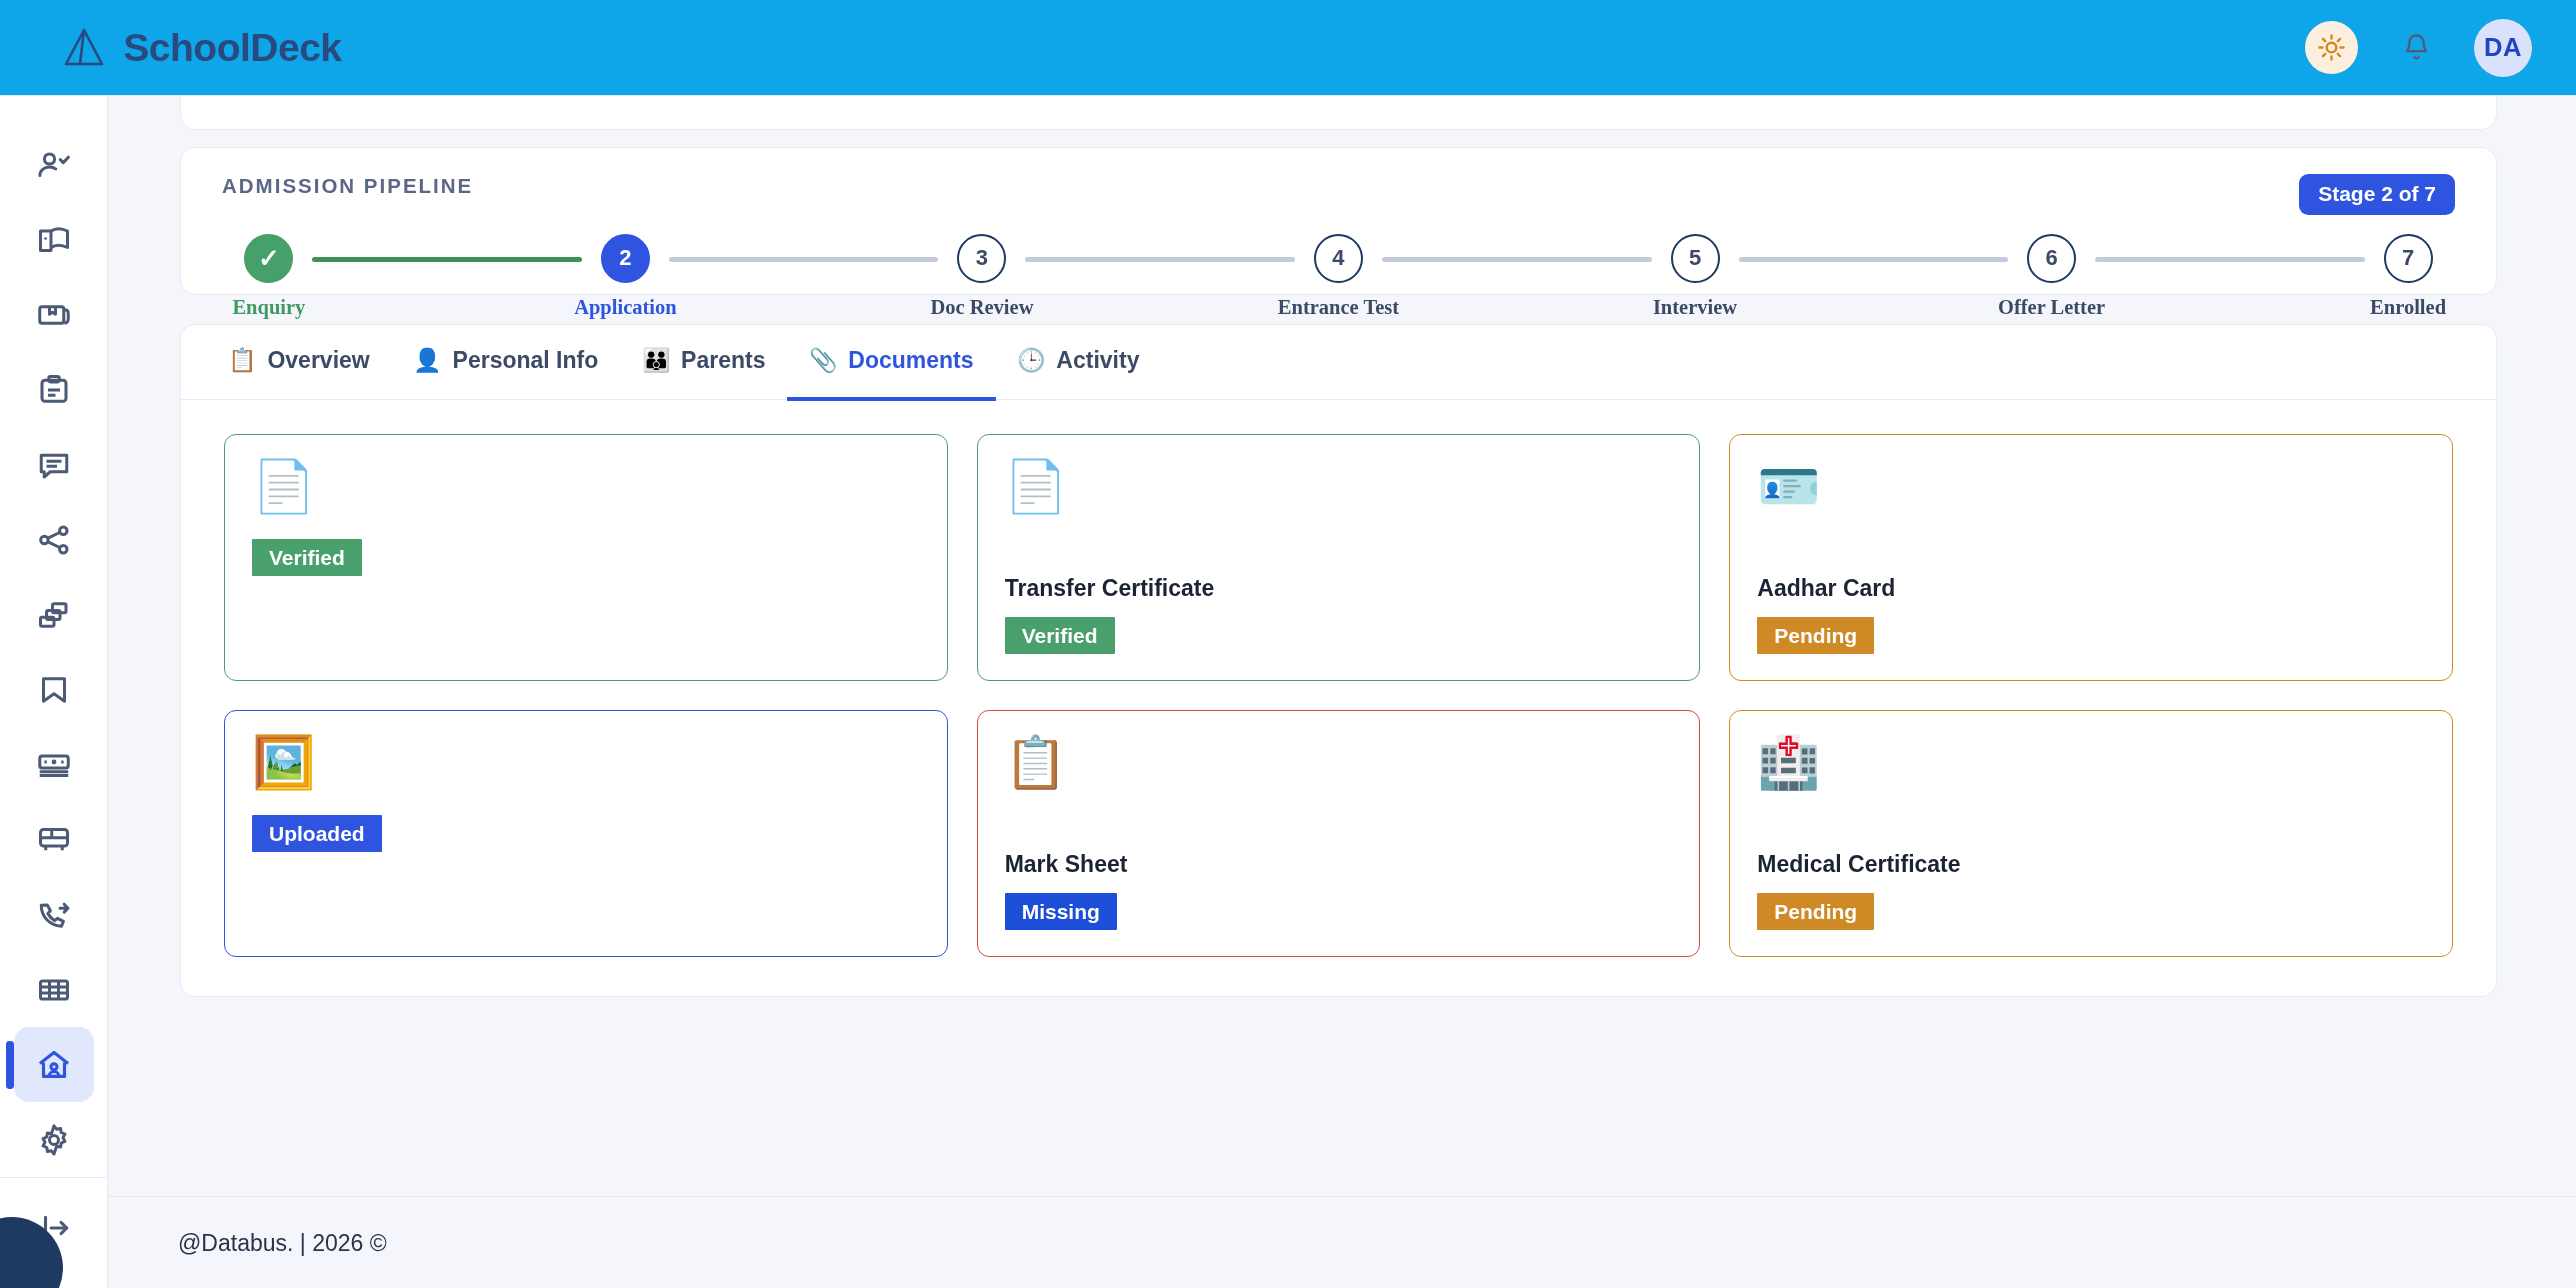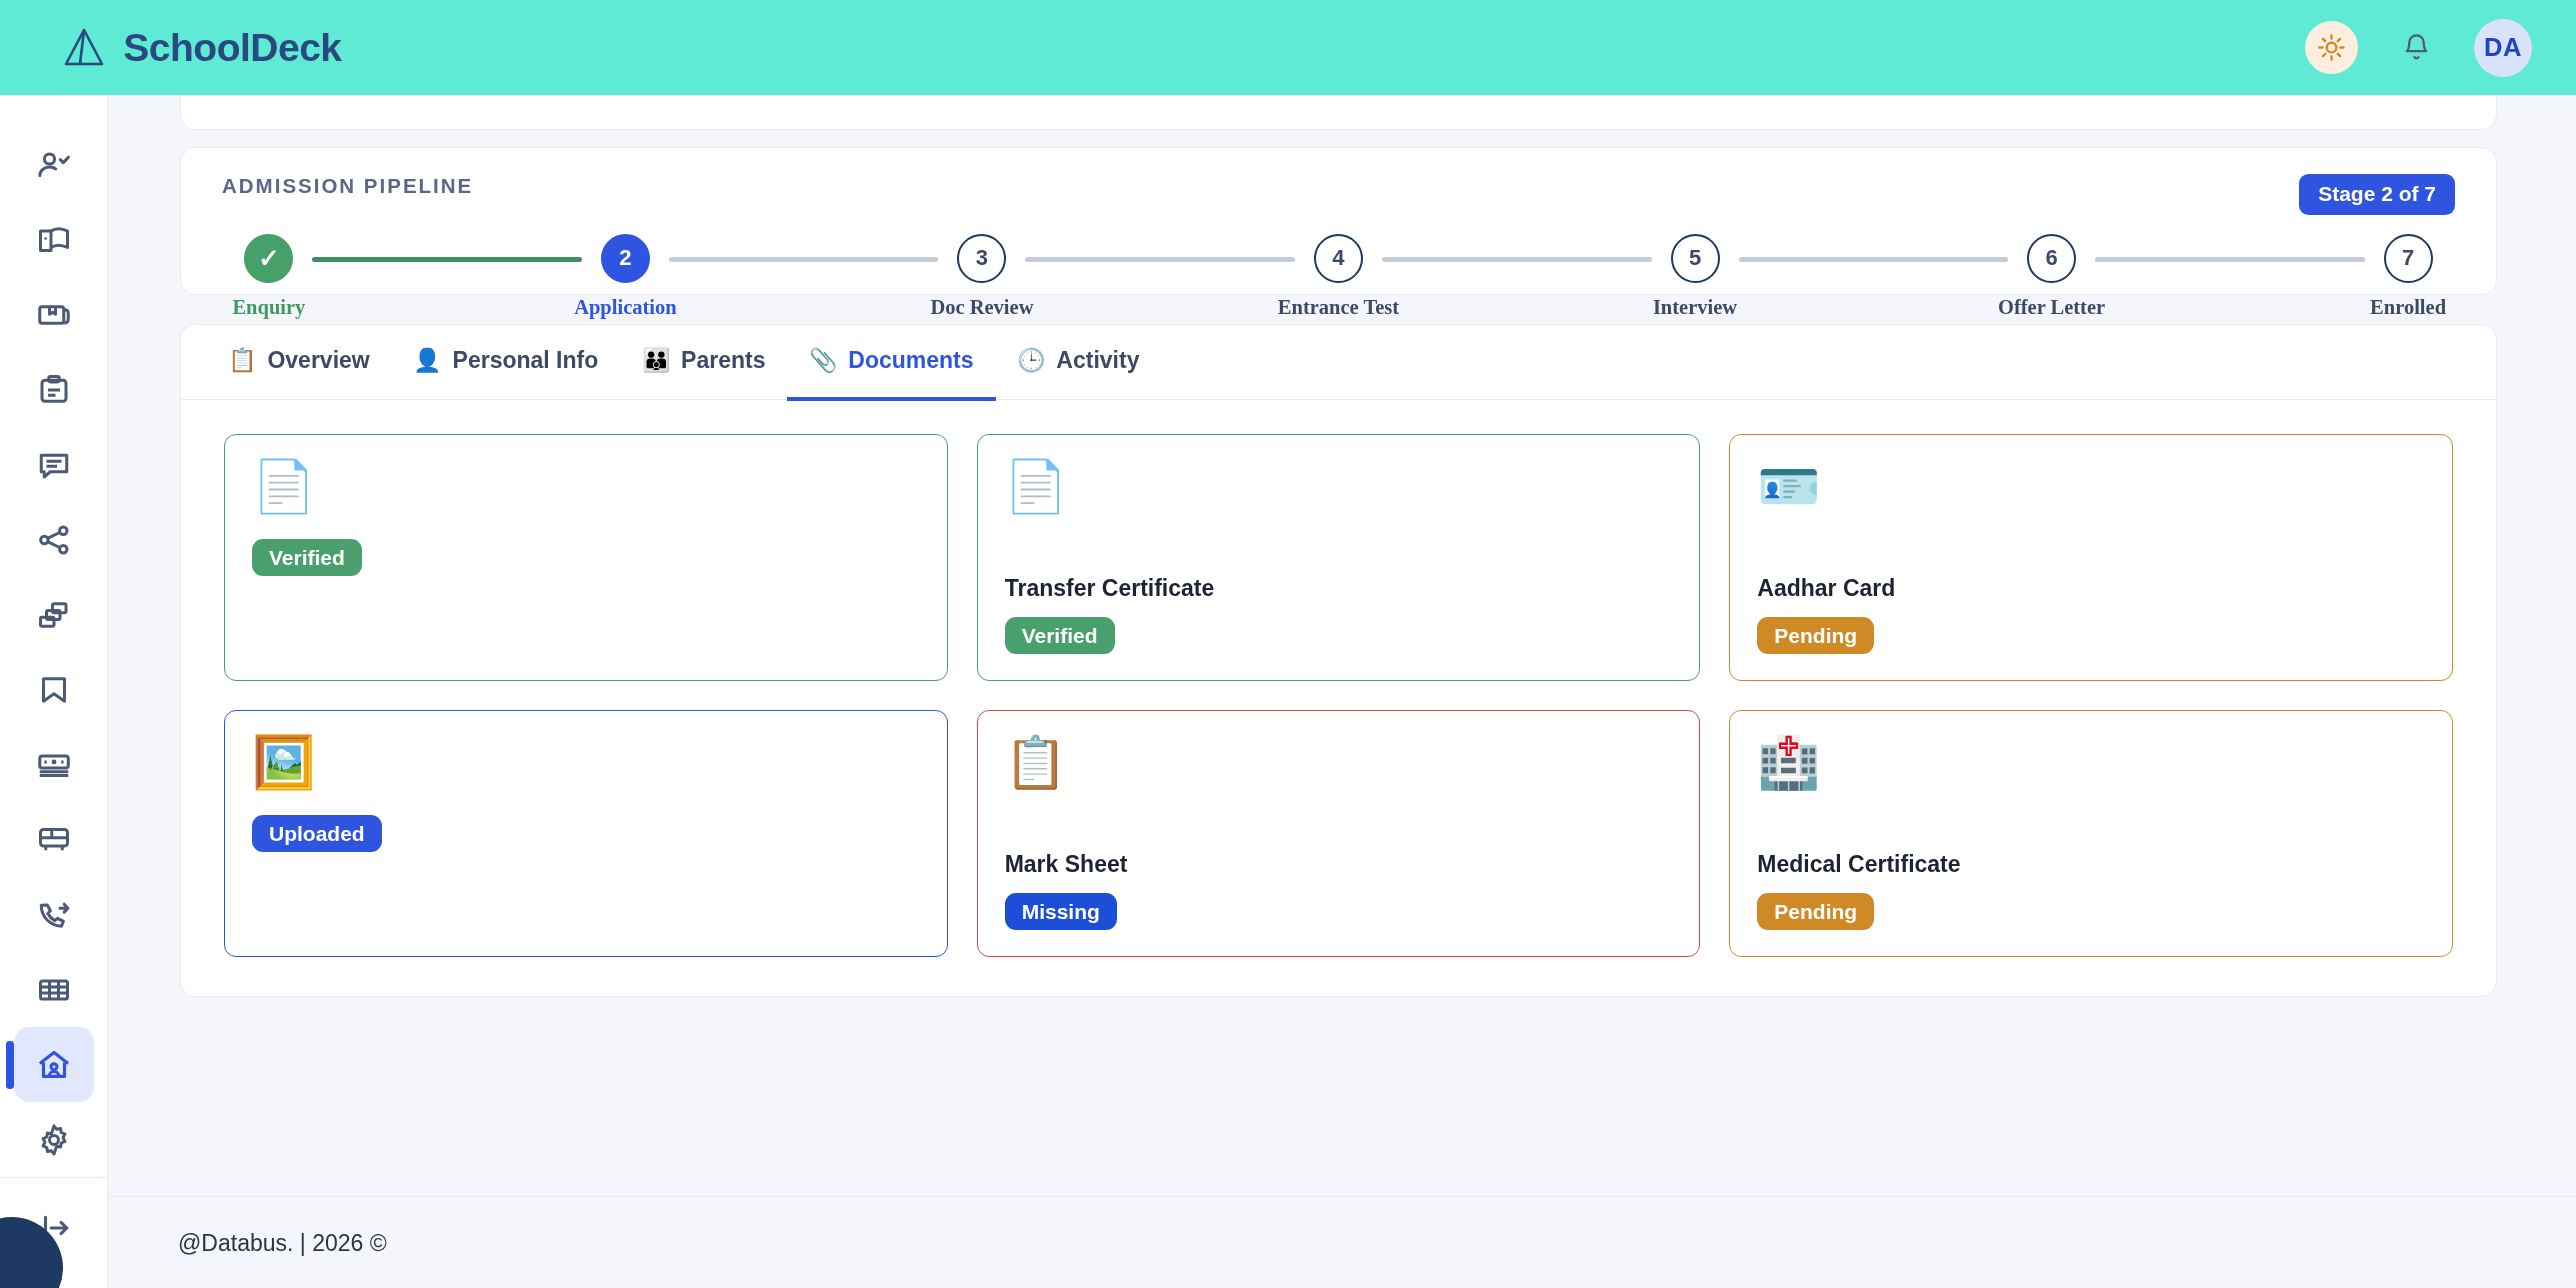--- a/index.html
+++ b/index.html
@@ -9,21 +9,21 @@
     overflow: hidden;
     font-family: "Liberation Sans", sans-serif;
     background: #f4f6fb;
   }
 
   
   .topbar {
     position: absolute;
     top: 0; left: 0;
     width: 2576px; height: 96px;
-    background: #5eead4;
+    background: #0ea5e9;
     border-bottom: 0.9px solid #e7eaf1;
     display: flex;
     align-items: center;
     z-index: 20;
     text-align: right;
   }
   .brand {
     display: flex;
     align-items: center;
     gap: 15.3px;
@@ -280,21 +280,21 @@
     font-weight: 700;
     color: #1c2334;
   }
   .doc-badge {
     margin-top: 15.3px;
     align-self: flex-start;
     font-size: 21px;
     font-weight: 600;
     color: #ffffff;
     padding: 6.8px 17px;
-    border-radius: 11px;
+    border-radius: 1px;
   }
   .doc-card.st-verified { border-color: #4aa06d; }
   .doc-card.st-verified .doc-badge { background: #4aa06d; }
   .doc-card.st-pending  { border-color: #cf8a26; }
   .doc-card.st-pending  .doc-badge { background: #cf8a26; }
   .doc-card.st-uploaded { border-color: #2f55e0; }
   .doc-card.st-uploaded .doc-badge { background: #2f55e0; }
   .doc-card.st-missing  { border-color: #cf4a45; }
   .doc-card.st-missing  .doc-badge { background: #1d4ed8; }
 

